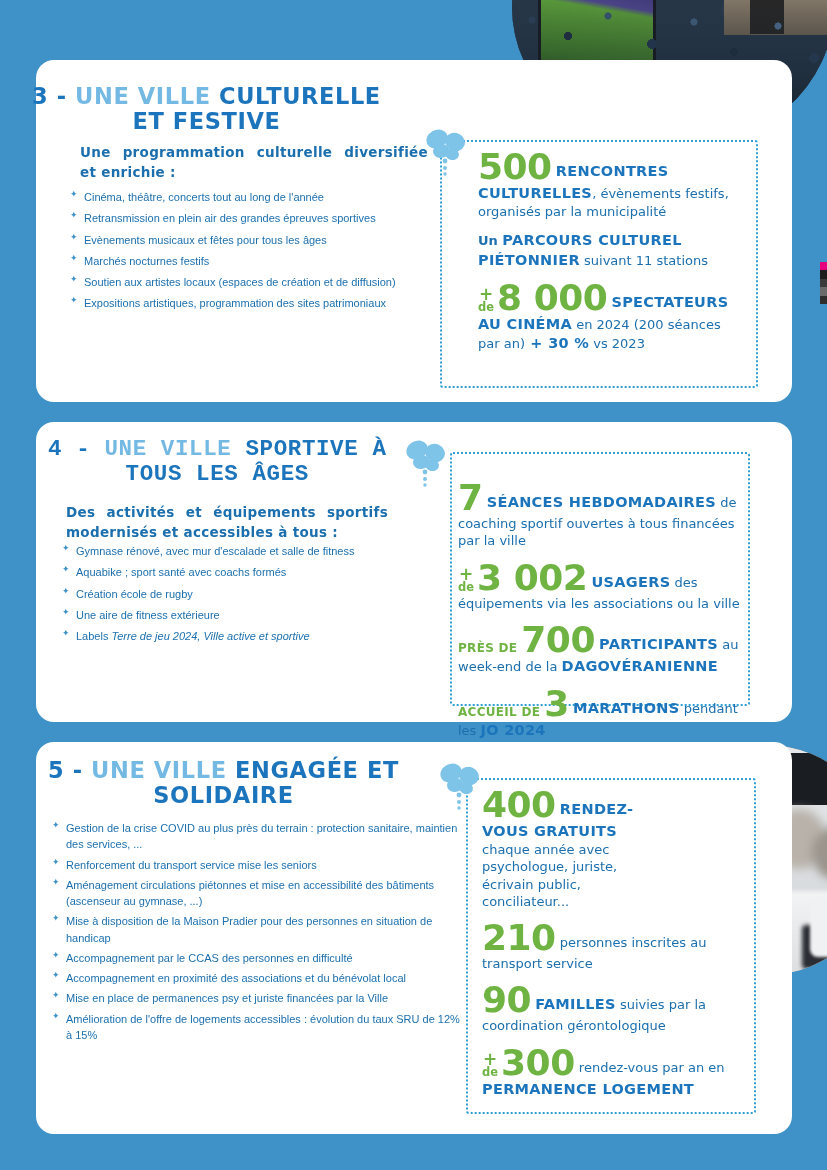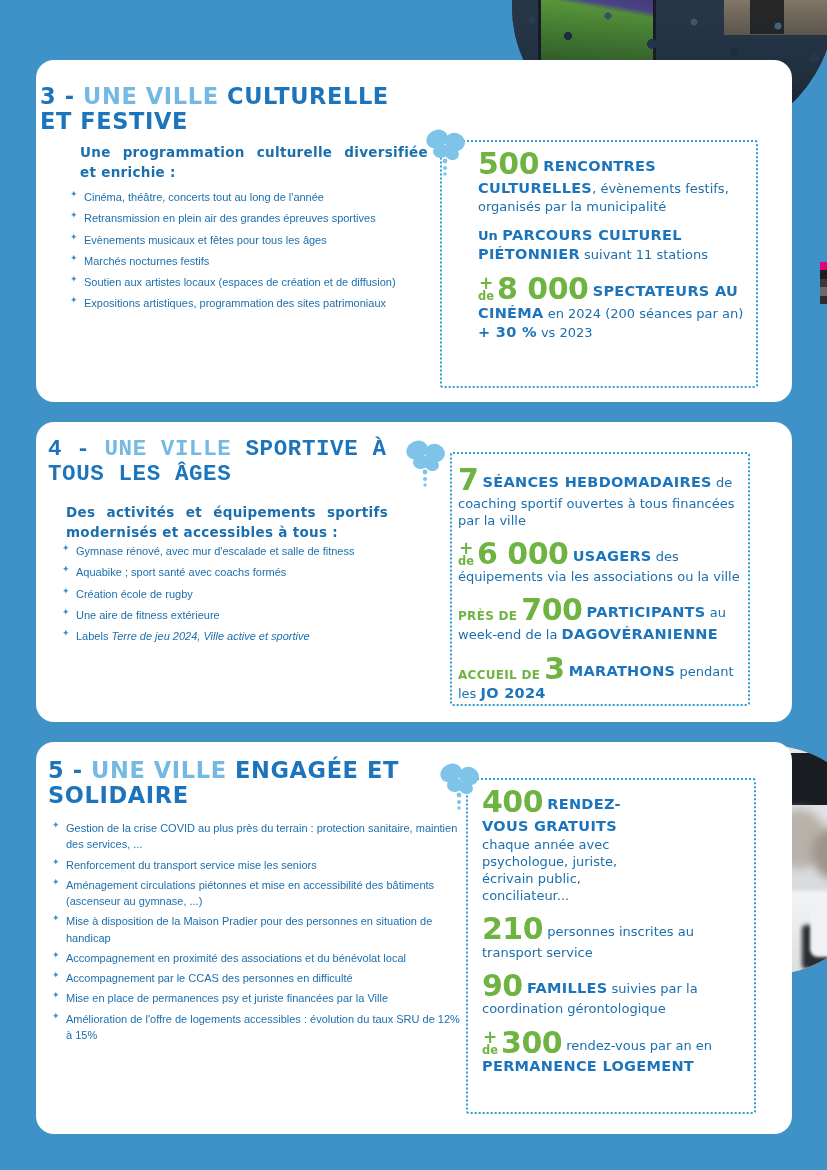--- a/index.html
+++ b/index.html
@@ -171,23 +171,23 @@
     font-family: "DejaVu Sans", sans-serif;
     font-weight: 700;
     font-size: 22.5px;
     letter-spacing: .6px;
     line-height: 1.12;
     white-space: nowrap;
   }
   .sec-num   { color: #1c75bc; }
   .sec-pre   { color: #74b9e3; }
   .sec-main  { color: #1c75bc; }
-  .sec-line2 { display: block; text-align: left; color: #1c75bc; }
-
-  #head-3 { left: 40px; top: 84px; }
+  .sec-line2 { display: block; text-align: center; color: #1c75bc; }
+
+  #head-3 { left: 32px; top: 84px; }
   #head-4 { left: 48px; top: 437px; font-family: Liberation Mono, monospace; }
   #head-5 { left: 48px; top: 758px; }
 
   
   .lede {
     position: absolute;
     color: #1c6fae;
     font-family: "DejaVu Sans", sans-serif;
     font-weight: 700;
     font-size: 13.5px;
@@ -238,28 +238,28 @@
   #stat-5 { left: 466px; top: 778px; width: 290px; height: 336px; }
 
   .statbody {
     position: absolute;
     color: #1c6fae;
     font-family: "DejaVu Sans", sans-serif;
     font-size: 13px;
     line-height: 1.32;
   }
   #sb-3 { left: 478px; top: 150px; width: 268px; }
-  #sb-4 { left: 458px; top: 466px; width: 288px; }
+  #sb-4 { left: 458px; top: 481px; width: 288px; }
   #sb-5 { left: 482px; top: 788px; width: 262px; }
 
   .p { margin-bottom: 11px; }
   .big {
     font-family: "DejaVu Sans", sans-serif;
     font-weight: 700;
-    font-size: 30px;
+    font-size: 36px;
     color: #6fb343;
     letter-spacing: -.5px;
     line-height: .95;
     vertical-align: -3px;
     margin-top: 7px;
   }
   .cap {
     font-weight: 700;
     color: #1c75bc;
     font-size: 14.5px;
@@ -423,21 +423,21 @@
 
 <div class="statbody" id="sb-4">
   <div class="p">
     <span class="big">7</span>
     <span class="cap">SÉANCES HEBDOMADAIRES</span><span class="norm"> de coaching sportif ouvertes à tous financées par la ville</span>
   </div>
   <div class="p">
     <span class="plusde">
       <span class="plus">+</span>
       <span class="de">de</span>
-    </span><span class="big">6 000</span>
+    </span><span class="big">3 002</span>
     <span class="cap">USAGERS</span><span class="norm"> des équipements via les associations ou la ville</span>
   </div>
   <div class="p">
     <span class="stack">PRÈS DE</span><span class="big">700</span>
     <span class="cap">PARTICIPANTS</span><span class="norm"> au week-end de la </span><span class="cap">DAGOVÉRANIENNE</span>
   </div>
   <div class="p">
     <span class="stack">ACCUEIL DE</span><span class="big">3</span>
     <span class="cap">MARATHONS</span><span class="norm"> pendant les </span><span class="cap">JO 2024</span>
   </div>
@@ -451,22 +451,22 @@
   <span class="sec-pre">UNE VILLE</span>
   <span class="sec-main">ENGAGÉE ET</span>
   <span class="sec-line2">SOLIDAIRE</span>
 </div>
 
 <ul class="bullets" id="bul-5">
   <li>Gestion de la crise COVID au plus près du terrain : protection sanitaire, maintien des services, ...</li>
   <li>Renforcement du transport service mise les seniors</li>
   <li>Aménagement circulations piétonnes et mise en accessibilité des bâtiments (ascenseur au gymnase, ...)</li>
   <li>Mise à disposition de la Maison Pradier pour des personnes en situation de handicap</li>
+  <li>Accompagnement par le CCAS des personnes en difficulté</li>
   <li>Accompagnement en proximité des associations et du bénévolat local</li>
-  <li>Accompagnement par le CCAS des personnes en difficulté</li>
   <li>Mise en place de permanences psy et juriste financées par la Ville</li>
   <li>Amélioration de l'offre de logements accessibles : évolution du taux SRU de 12% à 15%</li>
 </ul>
 
 <div class="statbox" id="stat-5"></div>
 
 <svg class="butterfly" id="bf-5" viewBox="0 0 42 52">
   <g fill="#7ec3e8">
     <ellipse cx="13" cy="13" rx="11" ry="9" transform="rotate(-28 13 13)"></ellipse>
     <ellipse cx="31" cy="16" rx="10" ry="9" transform="rotate(24 31 16)"></ellipse>

